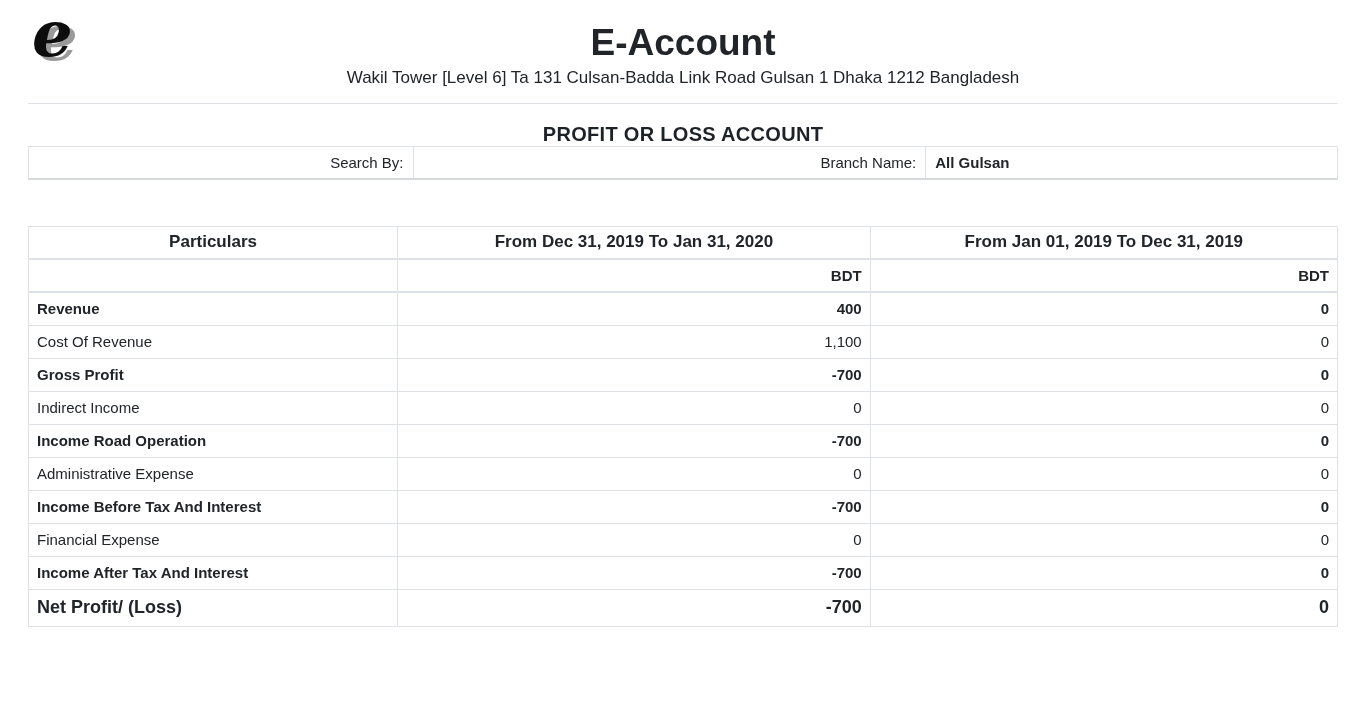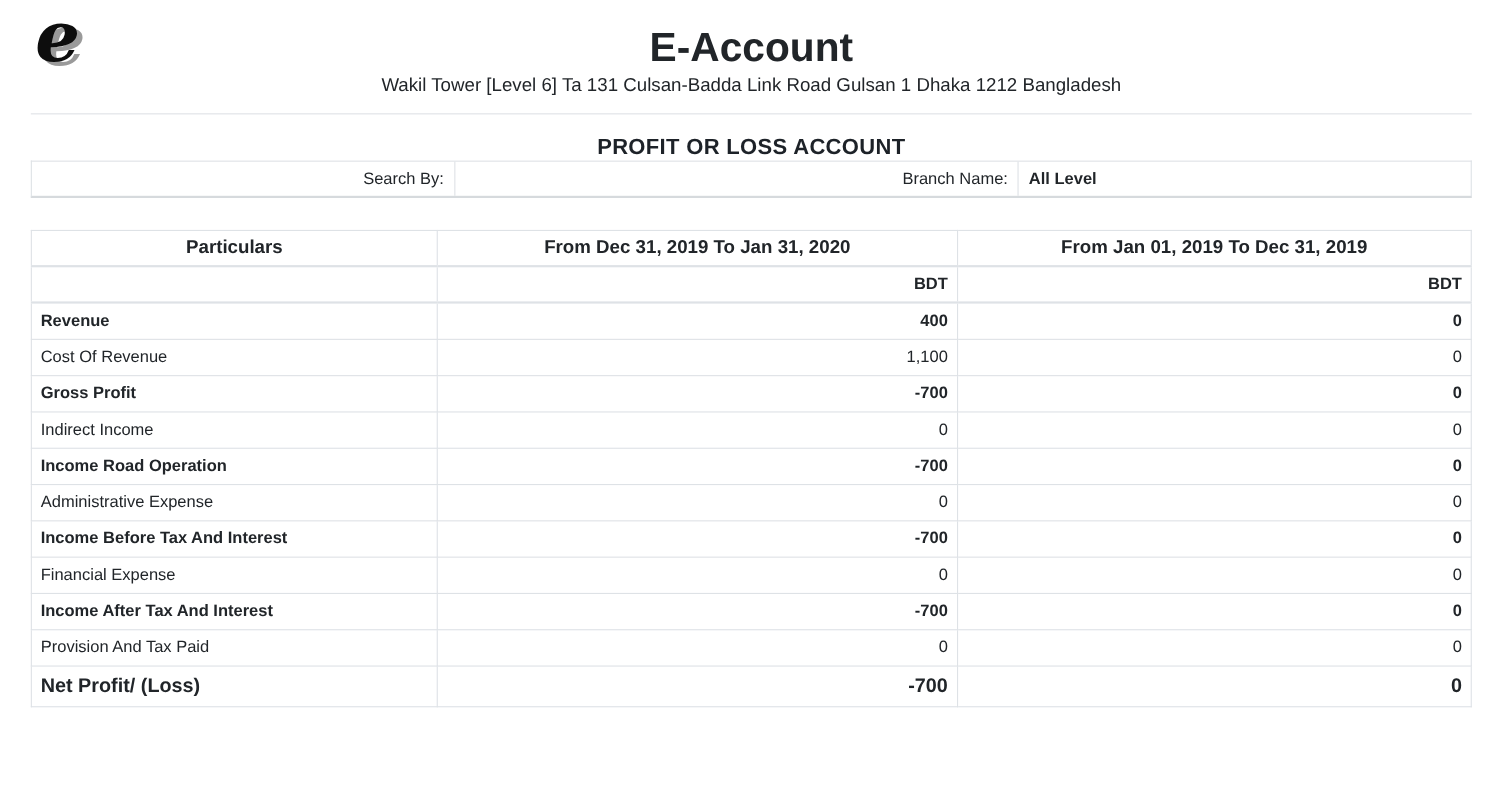--- a/index.html
+++ b/index.html
@@ -79,21 +79,21 @@
   .filter-cell.label {
     justify-content: flex-end;
     padding-right: 9px;
   }
   .cell-search-by   { width: 29.4%; border-right: 1px solid #dee2e6; }
   .cell-branch-label{ width: 39.2%; border-right: 1px solid #dee2e6; }
   .cell-branch-value{ width: 31.4%; padding-left: 9px; font-weight: 700; }
   
   table.report-table {
     width: 100%;
-    margin-top: 29px;
+    margin-top: 46px;
     border-collapse: collapse;
     font-size: 15px;
   }
   table.report-table th,
   table.report-table td {
     border: 1px solid #dee2e6;
     height: 33px;
     padding: 0 8px;
     vertical-align: middle;
   }
@@ -129,21 +129,21 @@
       <div class="app-title">E-Account</div>
       <div class="app-subtitle">Wakil Tower [Level 6] Ta 131 Culsan-Badda Link Road Gulsan 1 Dhaka 1212 Bangladesh</div>
     </div>
     <hr class="header-rule">
 
     <div class="report-heading">PROFIT OR LOSS ACCOUNT</div>
 
     <div class="filter-bar">
       <div class="filter-cell label cell-search-by">Search By:</div>
       <div class="filter-cell label cell-branch-label">Branch Name:</div>
-      <div class="filter-cell cell-branch-value">All Level</div>
+      <div class="filter-cell cell-branch-value">All Gulsan</div>
     </div>
 
     <table class="report-table">
       <thead>
         <tr>
           <th class="col-particulars">Particulars</th>
           <th class="col-p1">From Dec 31, 2019 To Jan 31, 2020</th>
           <th class="col-p2">From Jan 01, 2019 To Dec 31, 2019</th>
         </tr>
         <tr>
@@ -192,25 +192,20 @@
           <tr class="row-regular">
             <td class="">Financial Expense</td>
             <td class="num">0</td>
             <td class="num">0</td>
           </tr>
           <tr class="row-bold">
             <td class="">Income After Tax And Interest</td>
             <td class="num">-700</td>
             <td class="num">0</td>
           </tr>
-          <tr class="row-regular">
-            <td class="">Provision And Tax Paid</td>
-            <td class="num">0</td>
-            <td class="num">0</td>
-          </tr>
           <tr class="row-total">
             <td class="">Net Profit/ (Loss)</td>
             <td class="num">-700</td>
             <td class="num">0</td>
           </tr>
         </tbody>
     </table>
 
   </div>
 </div>

